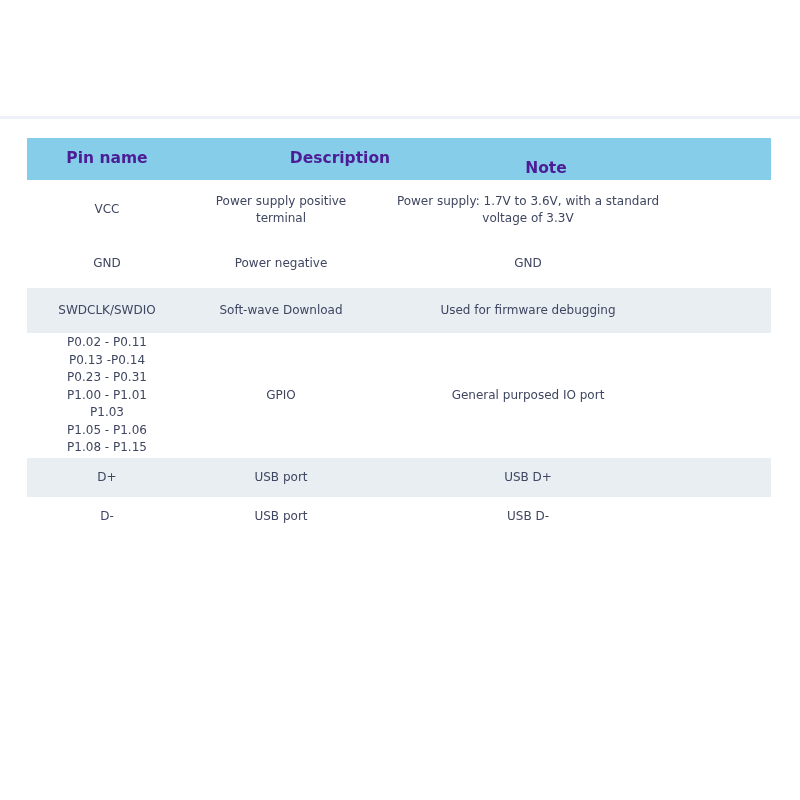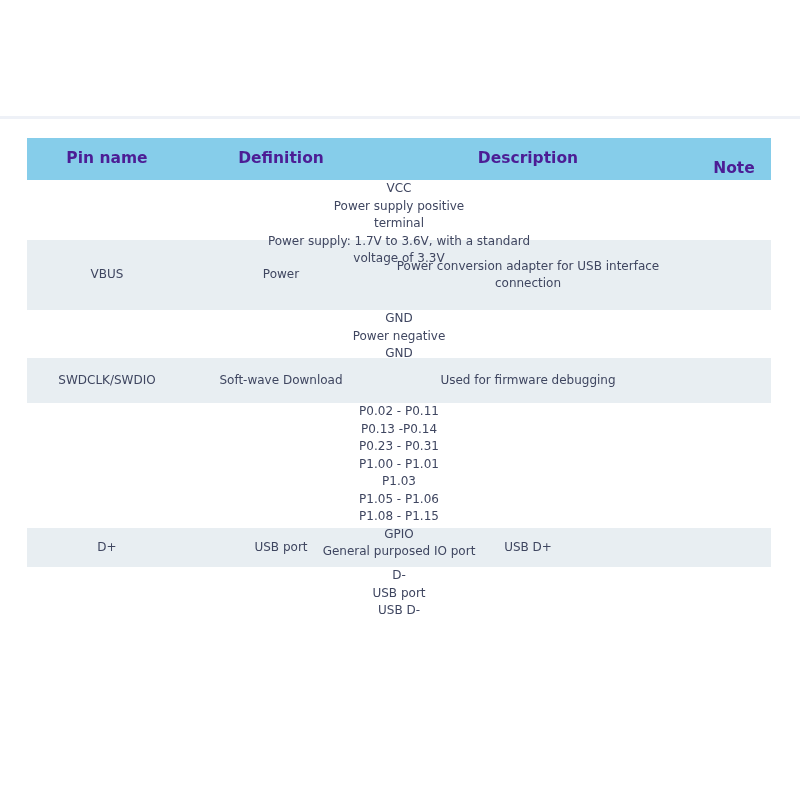--- a/index.html
+++ b/index.html
@@ -10,52 +10,44 @@
   .row { display:flex; align-items:center; width:744px; }
   .header { height:42px; background:#86cdea; }
   .header .cell { font-weight:bold; font-size:15.5px; color:#4c1d95; }
   .cell { text-align:center; font-size:12px; line-height:17.5px; box-sizing:border-box; padding:0 4px; }
   .c0 { width:160px; }
   .c1 { width:188px; }
   .c2 { width:306px; }
   .c3 { width:90px; }
   .header .c3 { text-align:center; padding-left:20px;margin-top:20px; }
   .alt { background:#e8eef2; }
-  .plain { background:#ffffff;flex-direction:column; }
+  .plain { background:#ffffff; }
   .multiline { white-space:pre-line; }
 </style>
 </head>
 <body>
 
 <div class="topline"></div>
 
 <div class="table">
   <div class="row header">
     <div class="cell c0">Pin name</div>
-    <div class="cell c1">Definition</div>
     <div class="cell c2">Description</div>
     <div class="cell c3">Note</div>
   </div>
 
   <div class="row plain" style="height:60px">
     <div class="cell c0 multiline">VCC</div>
     <div class="cell c1 multiline">Power supply positive
 terminal</div>
     <div class="cell c2 multiline">Power supply: 1.7V to 3.6V, with a standard
 voltage of 3.3V</div>
     <div class="cell c3"></div>
   </div>
 
-  <div class="row alt" style="height:70px">
-    <div class="cell c0 multiline">VBUS</div>
-    <div class="cell c1 multiline">Power</div>
-    <div class="cell c2 multiline">Power conversion adapter for USB interface
-connection</div>
-    <div class="cell c3"></div>
-  </div>
 
   <div class="row plain" style="height:48px">
     <div class="cell c0 multiline">GND</div>
     <div class="cell c1 multiline">Power negative</div>
     <div class="cell c2 multiline">GND</div>
     <div class="cell c3"></div>
   </div>
 
   <div class="row alt" style="height:45px">
     <div class="cell c0 multiline">SWDCLK/SWDIO</div>

